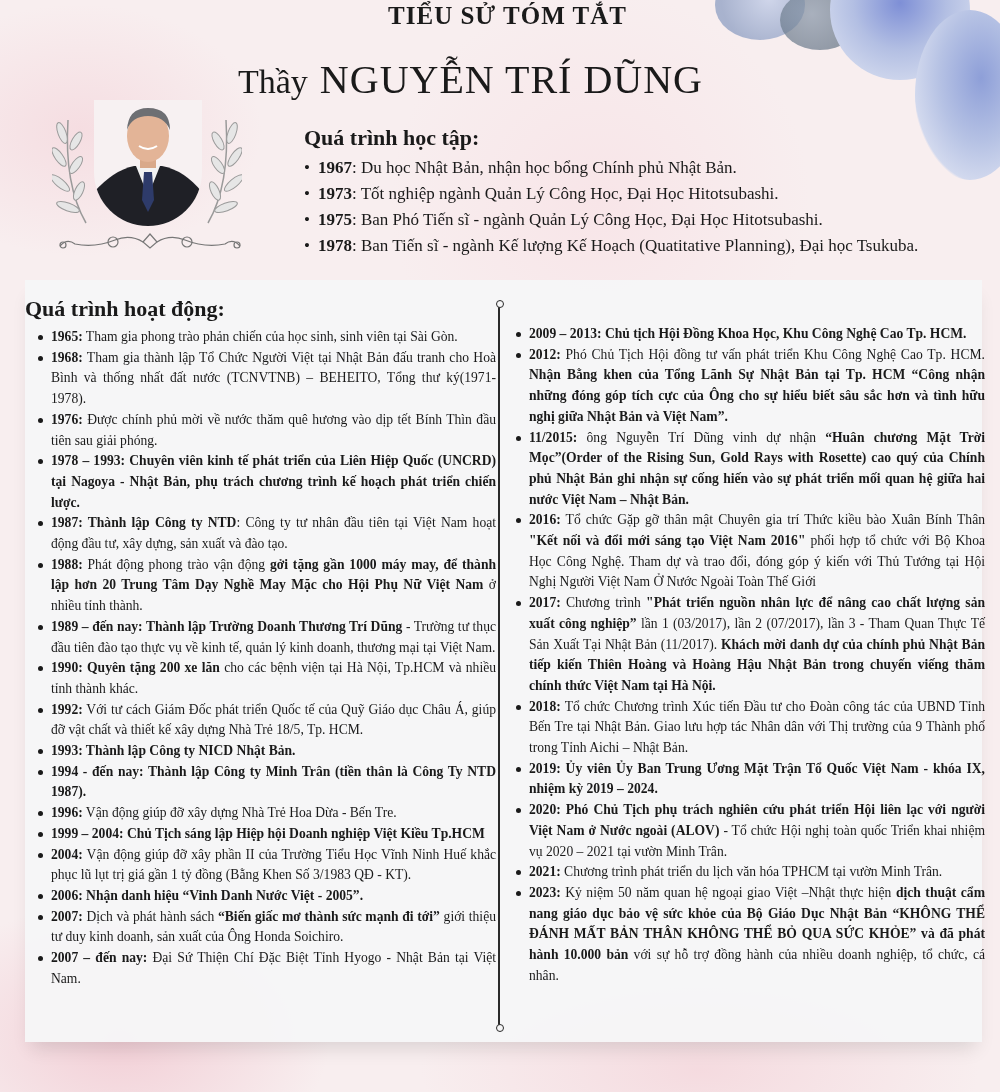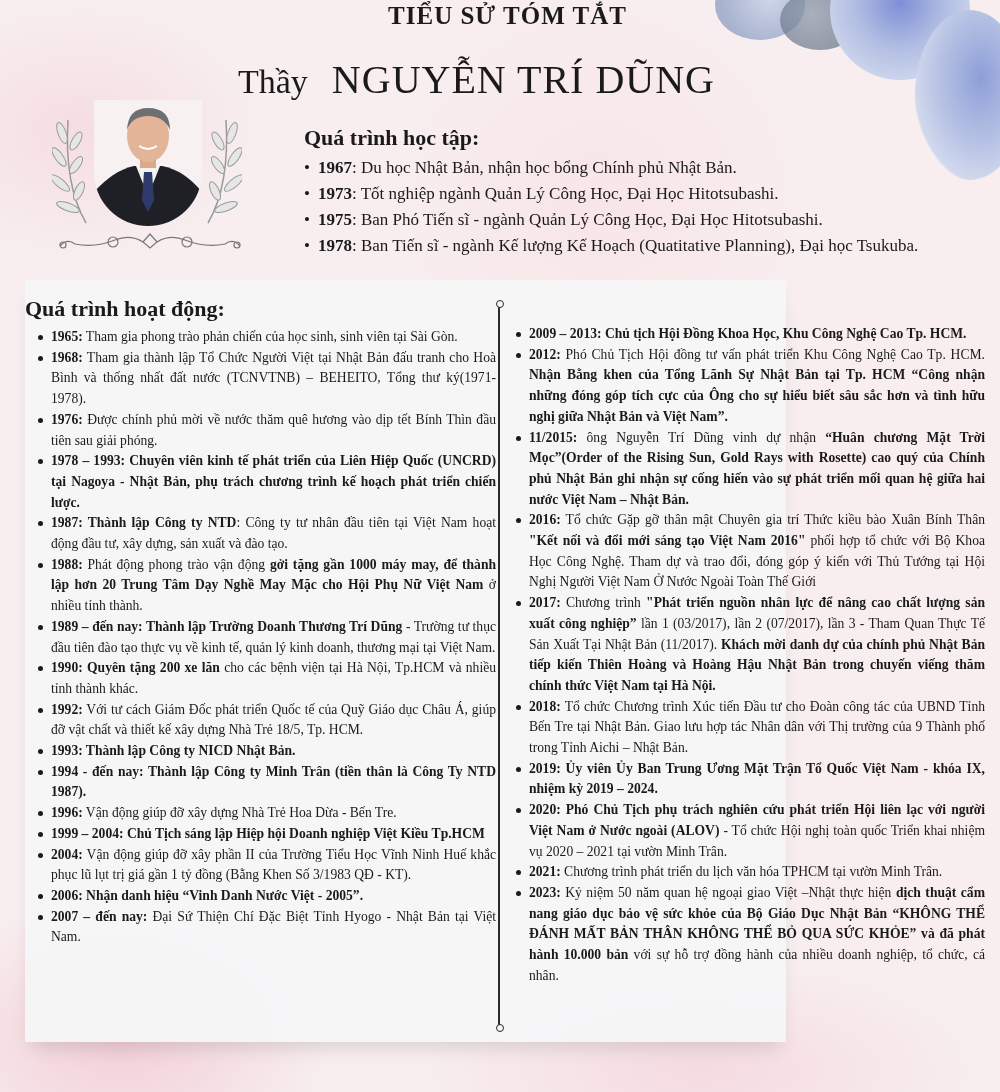--- a/index.html
+++ b/index.html
@@ -20,40 +20,40 @@
   .petal { position: absolute; border-radius: 50%; }
 
   .header-title {
     position: absolute; left: 0; width: 1000px; top: 2px;
     text-align: center; font-weight: bold; font-size: 25px; letter-spacing: 1px;
     padding-left: 15px;
   }
   .header-name {
     position: absolute; left: 238px; top: 56px; font-size: 40px; white-space: nowrap;
   }
-  .header-name .prefix { font-size: 34px; margin-right: 4px; }
-  .header-name .name { letter-spacing: 1px; margin-left: 20px; }
+  .header-name .prefix { font-size: 34px; margin-right: 12px; }
+  .header-name .name { letter-spacing: 1px; }
 
   
   .portrait-wrap { position: absolute; left: 50px; top: 95px; width: 200px; height: 170px; }
   .portrait {
     position: absolute; left: 44px; top: 5px; width: 108px; height: 126px;
     border-radius: 0 0 54px 54px; overflow: hidden;
   }
   .laurel { position: absolute; top: 20px; }
   .ornament { position: absolute; left: 5px; top: 135px; }
 
   .edu { position: absolute; left: 304px; top: 125px; width: 680px; }
   .edu h2 { font-size: 22px; font-weight: bold; margin-bottom: 4px; }
   .edu ul { list-style: none; }
   .edu li { font-size: 17px; line-height: 26px; white-space: nowrap; }
   .edu li .bullet { display: inline-block; width: 14px; }
 
   .panel {
-    position: absolute; left: 25px; top: 280px; width: 761px; height: 762px;
+    position: absolute; left: 25px; top: 280px; width: 957px; height: 762px;
     background: rgba(246,246,247,0.96);
     box-shadow: 0 12px 18px -6px rgba(0,0,0,0.12);
   }
   .panel h2 {
     position: absolute; left: 0px; top: 16px; font-size: 22px; font-weight: bold;
   }
   .col { position: absolute; top: 47px; font-size: 13.6px; line-height: 20.7px; }
   .col.left { left: 8px; width: 463px; }
   .col.right { left: 486px; top: 44px; width: 474px; }
   .col ul { list-style: none; }
@@ -164,20 +164,21 @@
         <li><b>1988:</b><span> Phát động phong trào vận động </span><b>gởi tặng gần 1000 máy may, để thành lập hơn 20 Trung Tâm Dạy Nghề May Mặc cho Hội Phụ Nữ Việt Nam</b><span> ở nhiều tỉnh thành.</span></li>
         <li><b>1989 – đến nay: Thành lập Trường Doanh Thương Trí Dũng</b><span> - Trường tư thục đầu tiên đào tạo thực vụ về kinh tế, quản lý kinh doanh, thương mại tại Việt Nam.</span></li>
         <li><b>1990: Quyên tặng 200 xe lăn</b><span> cho các bệnh viện tại Hà Nội, Tp.HCM và nhiều tỉnh thành khác.</span></li>
         <li><b>1992:</b><span> Với tư cách Giám Đốc phát triển Quốc tế của Quỹ Giáo dục Châu Á, giúp đỡ vật chất và thiết kế xây dựng Nhà Trẻ 18/5, Tp. HCM.</span></li>
         <li><b>1993: Thành lập Công ty NICD Nhật Bản.</b></li>
         <li><b>1994 - đến nay: Thành lập Công ty Minh Trân (tiền thân là Công Ty NTD 1987).</b></li>
         <li><b>1996:</b><span> Vận động giúp đỡ xây dựng Nhà Trẻ Hoa Dừa - Bến Tre.</span></li>
         <li><b>1999 – 2004: Chủ Tịch sáng lập Hiệp hội Doanh nghiệp Việt Kiều Tp.HCM</b></li>
         <li><b>2004:</b><span> Vận động giúp đỡ xây phần II của Trường Tiểu Học Vĩnh Ninh Huế khắc phục lũ lụt trị giá gần 1 tỷ đồng (Bằng Khen Số 3/1983 QĐ - KT).</span></li>
         <li><b>2006: Nhận danh hiệu “Vinh Danh Nước Việt - 2005”.</b></li>
+        <li><b>2007:</b><span> Dịch và phát hành sách </span><b>“Biến giấc mơ thành sức mạnh đi tới”</b><span> giới thiệu tư duy kinh doanh, sản xuất của Ông Honda Soichiro.</span></li>
         <li><b>2007 – đến nay:</b><span> Đại Sứ Thiện Chí Đặc Biệt Tỉnh Hyogo - Nhật Bản tại Việt Nam.</span></li>
       </ul>
   </div>
   <div class="col right">
     <ul>
         <li><b>2009 – 2013: Chủ tịch Hội Đồng Khoa Học, Khu Công Nghệ Cao Tp. HCM.</b></li>
         <li><b>2012:</b><span> Phó Chủ Tịch Hội đồng tư vấn phát triển Khu Công Nghệ Cao Tp. HCM. </span><b>Nhận Bằng khen của Tổng Lãnh Sự Nhật Bản tại Tp. HCM “Công nhận những đóng góp tích cực của Ông cho sự hiểu biết sâu sắc hơn và tình hữu nghị giữa Nhật Bản và Việt Nam”.</b></li>
         <li><b>11/2015:</b><span> ông Nguyễn Trí Dũng vinh dự nhận </span><b>“Huân chương Mặt Trời Mọc”(Order of the Rising Sun, Gold Rays with Rosette) cao quý của Chính phủ Nhật Bản ghi nhận sự cống hiến vào sự phát triển mối quan hệ giữa hai nước Việt Nam – Nhật Bản.</b></li>
         <li><b>2016:</b><span> Tổ chức Gặp gỡ thân mật Chuyên gia trí Thức kiều bào Xuân Bính Thân </span><b>"Kết nối và đổi mới sáng tạo Việt Nam 2016"</b><span> phối hợp tổ chức với Bộ Khoa Học Công Nghệ. Tham dự và trao đổi, đóng góp ý kiến với Thủ Tướng tại Hội Nghị Người Việt Nam Ở Nước Ngoài Toàn Thế Giới</span></li>
         <li><b>2017:</b><span> Chương trình </span><b>"Phát triển nguồn nhân lực để nâng cao chất lượng sản xuất công nghiệp”</b><span> lần 1 (03/2017), lần 2 (07/2017), lần 3 - Tham Quan Thực Tế Sản Xuất Tại Nhật Bản (11/2017). </span><b>Khách mời danh dự của chính phủ Nhật Bản tiếp kiến Thiên Hoàng và Hoàng Hậu Nhật Bản trong chuyến viếng thăm chính thức Việt Nam tại Hà Nội.</b></li>

